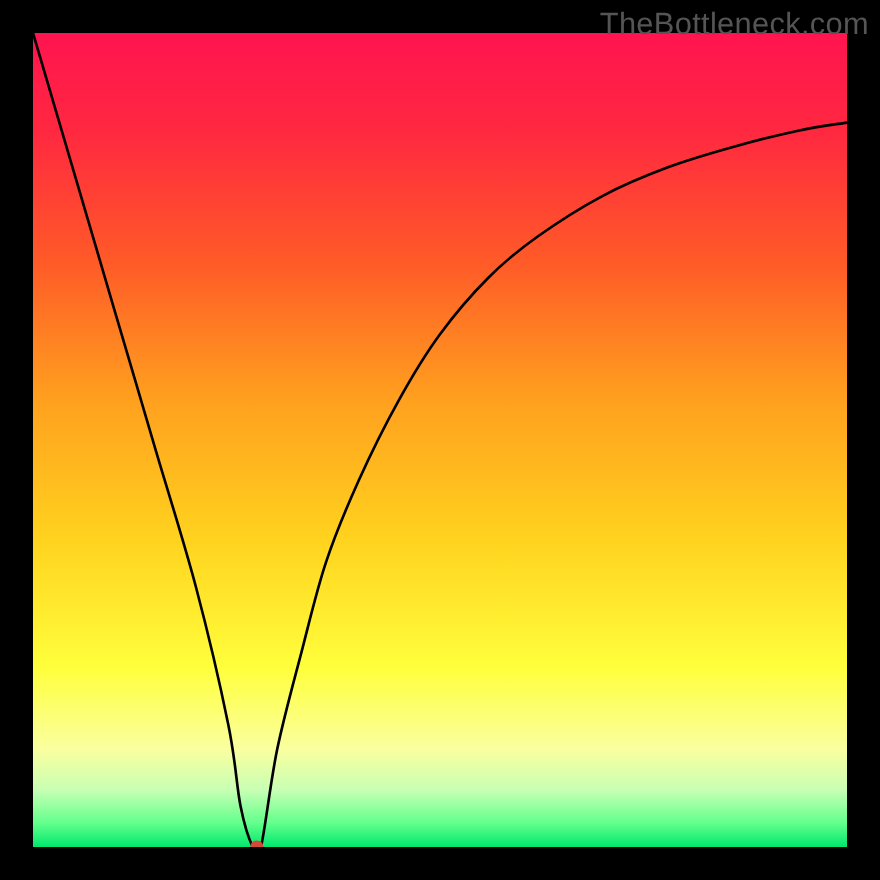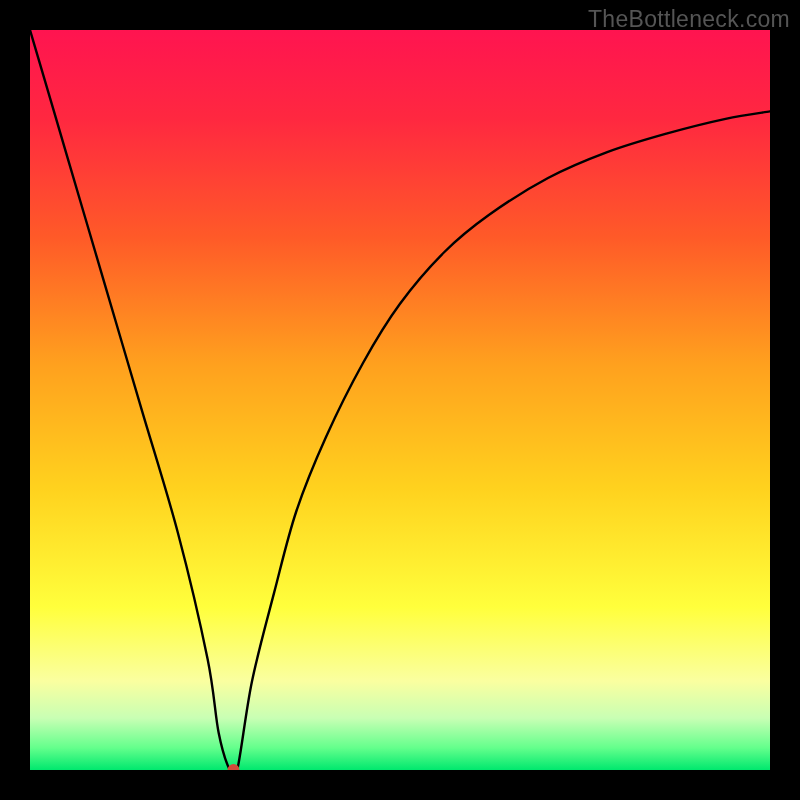--- a/index.html
+++ b/index.html
@@ -24,21 +24,21 @@
     left: 0;
     top: 0;
     width: 740px;
     height: 740px;
   }
   .watermark {
     position: absolute;
     top: 6px;
     right: 10px;
     color: #555;
-    font-size: 23px;
+    font-size: 28px;
     font-weight: 500;
     letter-spacing: 0.3px;
     user-select: none;
   }
   svg {
     display: block;
   }
 </style>
 </head>
 <body>

